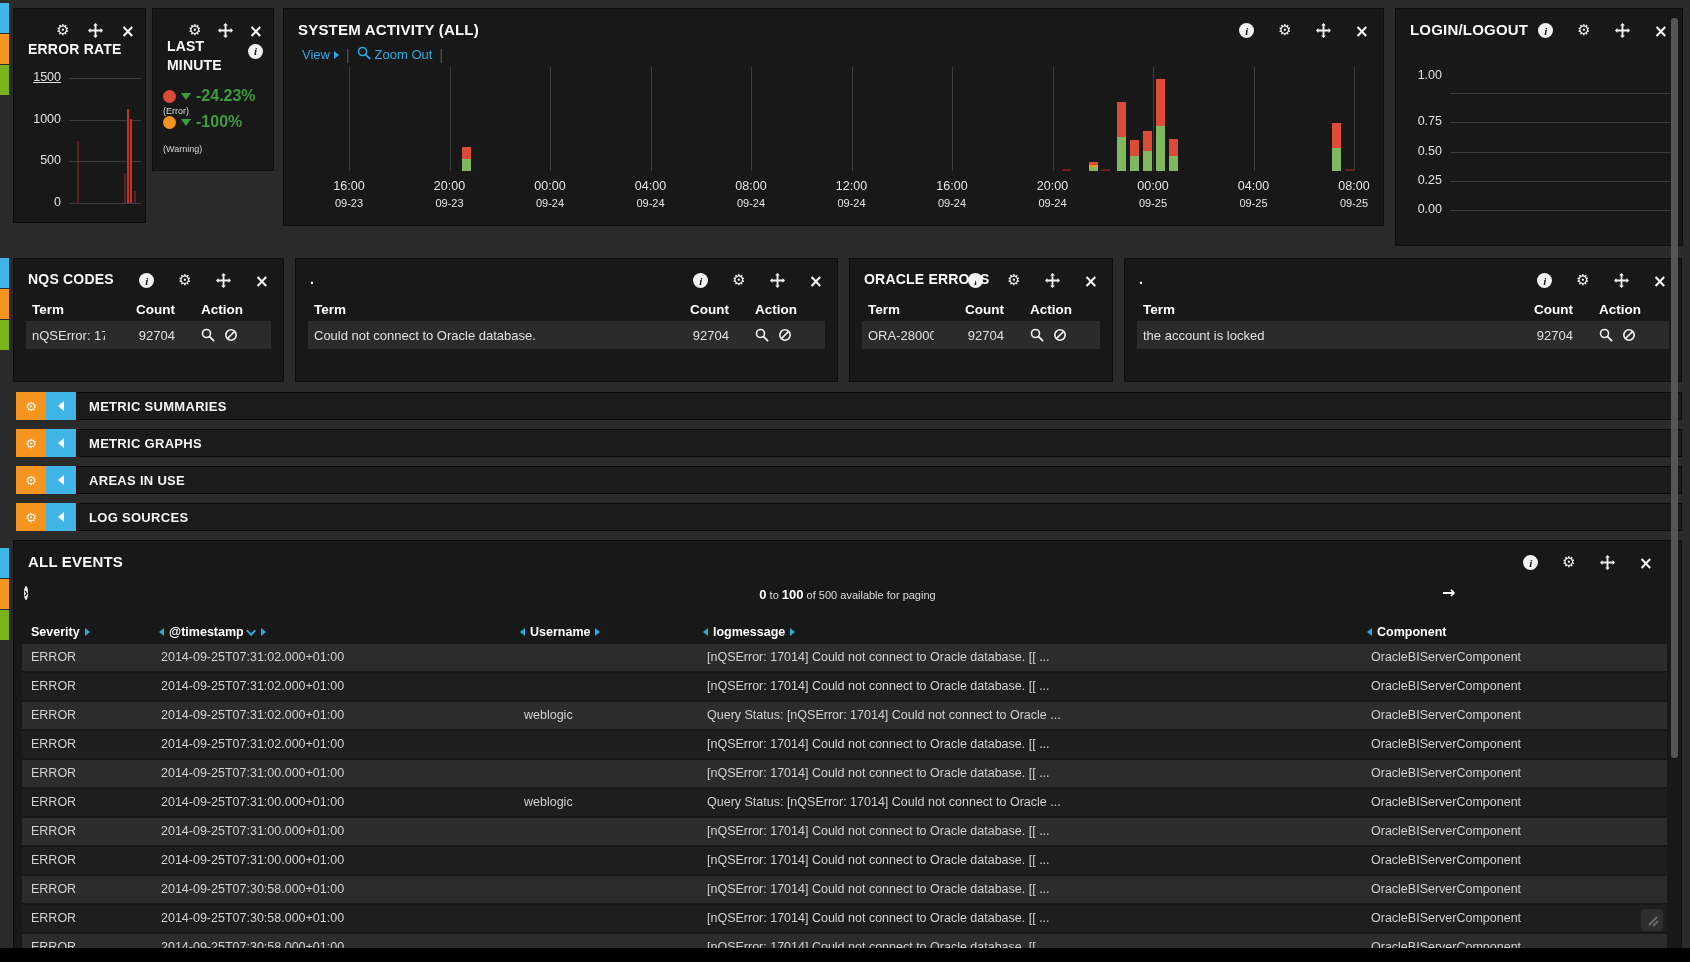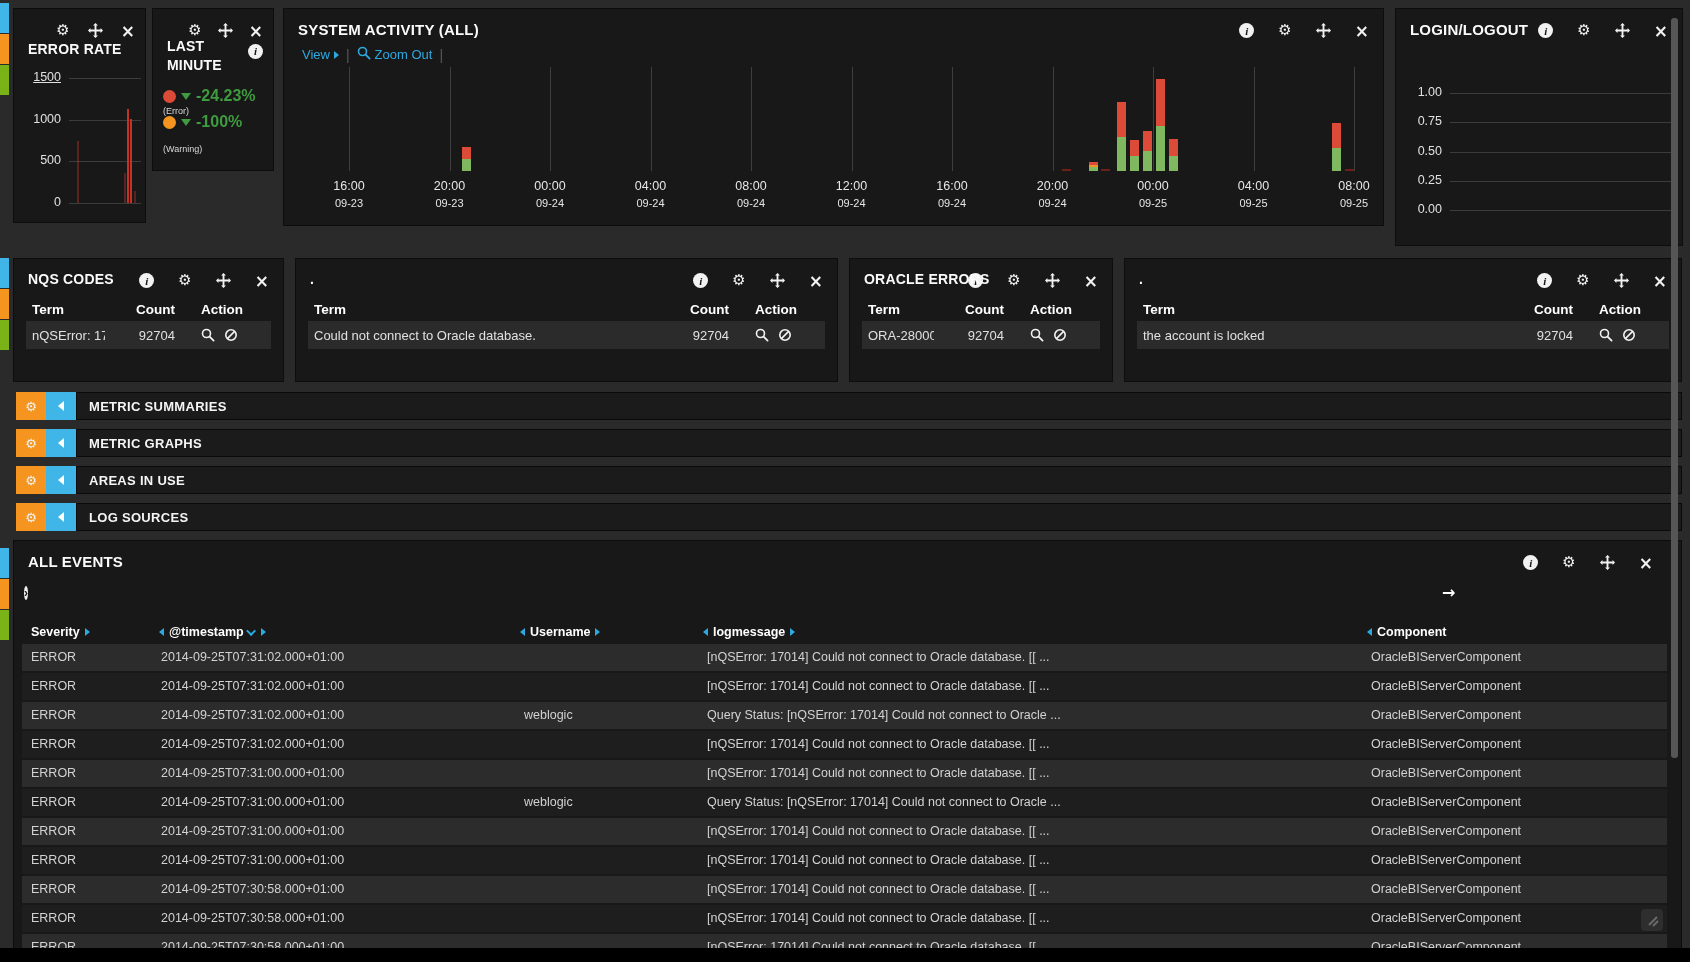--- a/index.html
+++ b/index.html
@@ -279,21 +279,21 @@
       <span class="ic ic-gear">⚙</span>
       <span class="ic ic-move">
         <svg width="15" height="15" viewBox="0 0 16 16">
           <path fill="#f2f2f2" d="M8 0l2.6 2.6H9V7h4.4V5.4L16 8l-2.6 2.6V9H9v4.4h1.6L8 16l-2.6-2.6H7V9H2.6v1.6L0 8l2.6-2.6V7H7V2.6H5.4z"></path>
         </svg>
       </span>
       <span class="ic ic-close">×</span>
     </div>
   <div class="ptitle">LOGIN/LOGOUT</div>
   <div id="ll-plot">
-      <div class="ll-lbl" style="top: 76px;">1.00</div>
+      <div class="ll-lbl" style="top: 59px;">1.00</div>
       <div class="ll-line" style="top: 84px;"></div>
       <div class="ll-lbl" style="top: 105.3px;">0.75</div>
       <div class="ll-line" style="top: 113.3px;"></div>
       <div class="ll-lbl" style="top: 134.6px;">0.50</div>
       <div class="ll-line" style="top: 142.6px;"></div>
       <div class="ll-lbl" style="top: 163.9px;">0.25</div>
       <div class="ll-line" style="top: 171.9px;"></div>
       <div class="ll-lbl" style="top: 193.2px;">0.00</div>
       <div class="ll-line" style="top: 201.2px;"></div>
     </div>
@@ -497,20 +497,21 @@
       <span class="ic ic-gear">⚙</span>
       <span class="ic ic-move">
         <svg width="15" height="15" viewBox="0 0 16 16">
           <path fill="#f2f2f2" d="M8 0l2.6 2.6H9V7h4.4V5.4L16 8l-2.6 2.6V9H9v4.4h1.6L8 16l-2.6-2.6H7V9H2.6v1.6L0 8l2.6-2.6V7H7V2.6H5.4z"></path>
         </svg>
       </span>
       <span class="ic ic-close">×</span>
     </div>
   <div class="ptitle">ALL EVENTS</div>
   <div class="ev-expand" id="ev-expand"><span class="ic-expand">›</span></div>
+  <div class="ev-paging"><b>0</b><span> to </span><b>100</b><span> of 500 available for paging</span></div>
   <div class="ev-arrow" id="ev-arrow"><span class="ic ic-arrow-right">→</span></div>
   <div class="ev-header" id="ev-header">
       <div class="ev-hcell" style="left: 17px;">
         <span>Severity</span>
         <span class="tri-r"></span>
       </div>
       <div class="ev-hcell" style="left: 145px;">
         <span class="tri-l"></span>
         <span>@timestamp</span>
         <span class="chev-down"></span>

